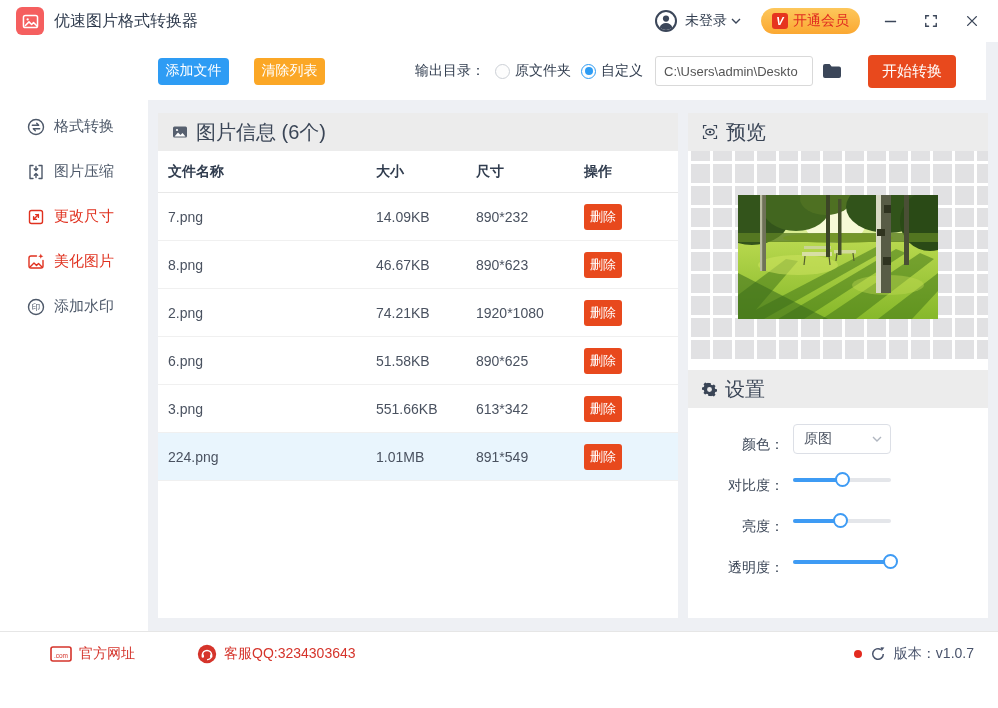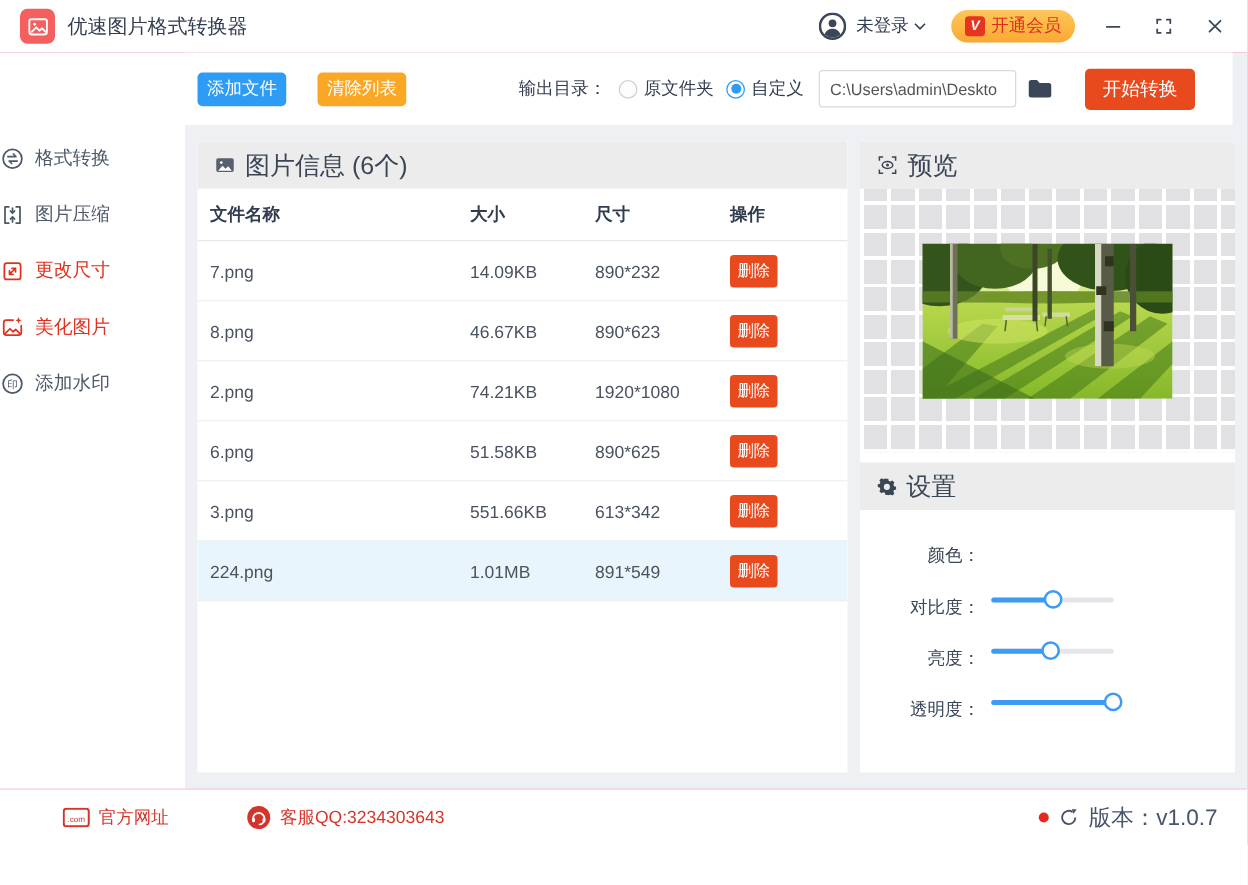--- a/index.html
+++ b/index.html
@@ -16,21 +16,21 @@
   .login-label { font-size:14px; color:#313d4f; margin:0 4px 0 8px; }
   .chev { width:10px; height:7px; }
   .vip-pill { height:26px; border-radius:13px; background:linear-gradient(180deg,#fdc75b,#fba832); display:flex; align-items:center; gap:5px; padding:0 11px; margin-left:20px; cursor:pointer; }
   .vip-badge { width:16px; height:16px; border-radius:3px; background:#e6341f; color:#fff; font-size:11px; font-weight:bold; font-style:italic; display:flex; align-items:center; justify-content:center; }
   .vip-label { font-size:14px; color:#e02b20; }
   .win-controls { display:flex; align-items:center; gap:25px; margin-left:22px; color:#3b4659; }
   .win-btn { width:16px; height:16px; display:flex; align-items:center; justify-content:center; cursor:pointer; }
 
   
   .sidebar { position:absolute; top:42px; left:0; width:148px; bottom:45px; background:#fff; padding-top:62px; }
-  .side-item { height:45px; display:flex; align-items:center; gap:8px; font-size:15px; color:#4d5869; cursor:pointer; }
+  .side-item { height:45px; display:flex; align-items:center; padding-left:26px; gap:8px; font-size:15px; color:#4d5869; cursor:pointer; }
   .side-item.active { color:#e0311f; }
   .side-icon { width:20px; height:20px; display:flex; }
   .side-icon svg { width:20px; height:20px; }
 
   
   .main { position:absolute; top:42px; left:148px; right:0; bottom:45px; background:#eef0f4; }
   .toolbar { position:absolute; top:0; left:0; right:12px; height:58px; background:#fff; display:flex; align-items:center; padding-left:10px; }
   .btn { border:none; border-radius:4px; color:#fff; font-size:14px; font-family:inherit; cursor:pointer; }
   .btn-add { width:71px; height:27px; background:#2e9cf4; }
   .btn-clear { width:71px; height:27px; background:#fba726; margin-left:25px; }
@@ -73,21 +73,21 @@
   .dropdown .dd-chev { margin-left:auto; }
   .slider { position:relative; width:98px; height:30px; cursor:pointer; }
   .slider-track { position:absolute; left:0; right:0; top:13px; height:4px; border-radius:2px; background:#e4e6ea; }
   .slider-fill { height:4px; border-radius:2px; background:#3e9bf4; }
   .slider-handle { position:absolute; top:7px; width:15px; height:15px; border-radius:50%; background:#fff; border:2.5px solid #3e9bf4; }
 
   
   .footer { position:absolute; left:0; right:0; bottom:0; height:45px; background:#fff; border-top:1px solid #e6e6e6; display:flex; align-items:center; padding:0 24px 0 30px; }
   .foot-link { display:flex; align-items:center; gap:7px; color:#d5342b; font-size:14px; cursor:pointer;padding-left:20px; }
   .foot-qq { margin-left:42px; }
-  .foot-right { margin-left:auto; display:flex; align-items:center; gap:8px; color:#49536b; font-size:18px; }
+  .foot-right { margin-left:auto; display:flex; align-items:center; gap:8px; color:#49536b; font-size:14px; }
   .red-dot { width:8px; height:8px; border-radius:50%; background:#e32a1f; }
 </style>
 </head>
 <body>
 
 <div class="window">
 
   <div class="titlebar">
     <div class="app-logo">
       <svg viewBox="0 0 20 20" width="19" height="19" fill="none" stroke="#fff" stroke-width="1.6" stroke-linecap="round" stroke-linejoin="round">
@@ -329,20 +329,26 @@
         <div class="cb-gap"></div>
         <div class="panel-header">
           <svg viewBox="0 0 16 16" width="15" height="15">
             <path fill-rule="evenodd" fill="#3a4556" d="M6.8 1h2.4l.35 1.9c.5.12.97.32 1.4.58l1.75-.85 1.7 1.7-.85 1.75c.26.43.46.9.58 1.4l1.9.35v2.4l-1.9.35c-.12.5-.32.97-.58 1.4l.85 1.75-1.7 1.7-1.75-.85c-.43.26-.9.46-1.4.58L9.2 15H6.8l-.35-1.9c-.5-.12-.97-.32-1.4-.58l-1.75.85-1.7-1.7.85-1.75c-.26-.43-.46-.9-.58-1.4L0 8.2V5.8l1.9-.35c.12-.5.32-.97.58-1.4l-.85-1.75 1.7-1.7 1.75.85c.43-.26.9-.46 1.4-.58L6.8 1zM8 10.6a2.6 2.6 0 1 1 0-5.2 2.6 2.6 0 0 1 0 5.2z"></path>
           </svg>
           <span>设置</span>
         </div>
         <div class="settings-body">
           <div class="set-row">
             <div class="set-label">颜色：</div>
+            <div class="dropdown">
+              <span>原图</span>
+              <svg class="dd-chev" viewBox="0 0 10 7" width="10" height="7" fill="none" stroke="#b0b6c0" stroke-width="1.4">
+                  <path d="M1 1l4 4 4-4"></path>
+                </svg>
+            </div>
           </div>
           <div>
               <div class="set-row">
     <div class="set-label">对比度：</div>
     <div class="slider">
       <div class="slider-track">
                     <div class="slider-fill" style="width: 51%;"></div>
                   </div>
       <div class="slider-handle" style="left: calc(51% - 8px);"></div>
     </div>

